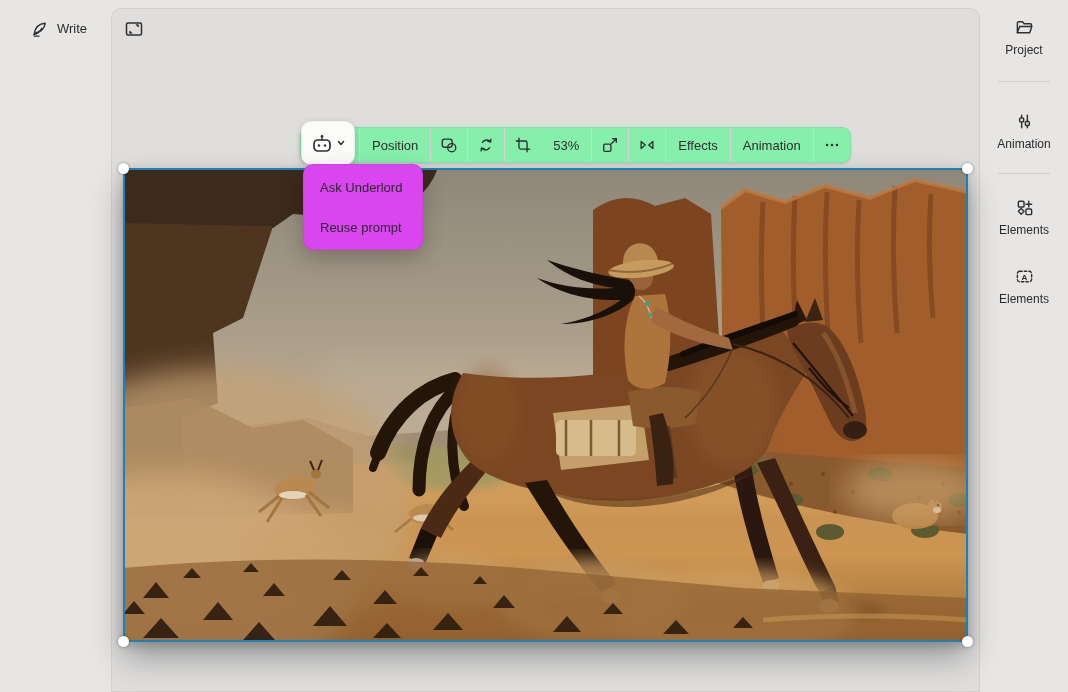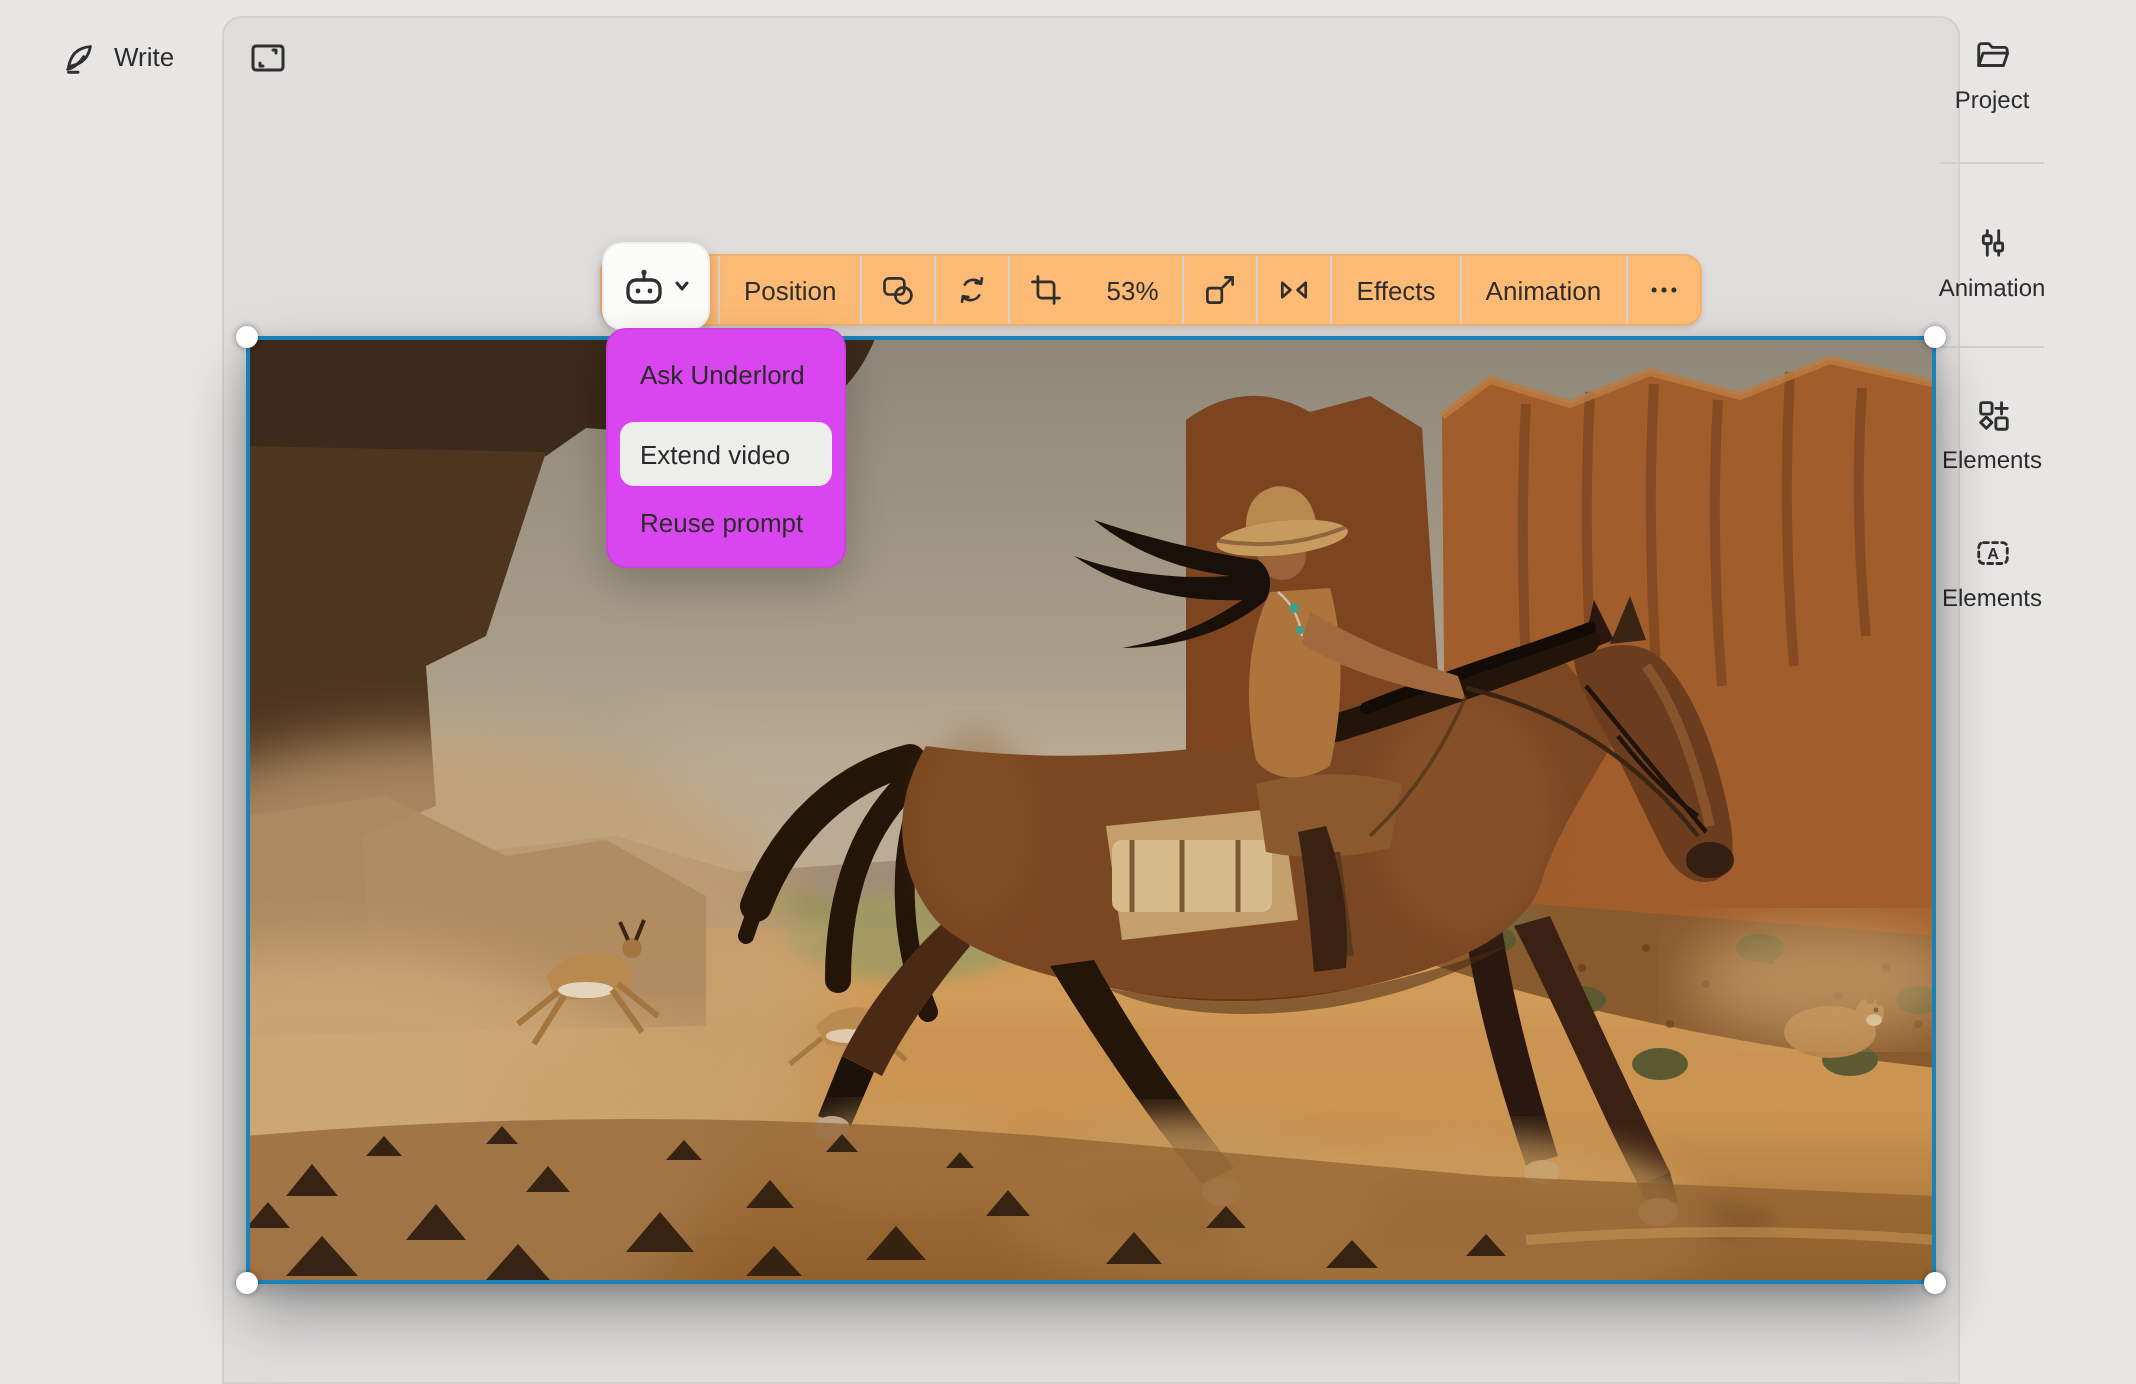--- a/index.html
+++ b/index.html
@@ -17,39 +17,39 @@
   
   .video-wrap{position:absolute;left:123px;top:168px;width:845px;height:474px;z-index:10;
     box-shadow:0 16px 30px rgba(0,0,0,.30),0 4px 10px rgba(0,0,0,.18);}
   .video-art{position:absolute;inset:0;}
   .sel-border{position:absolute;inset:0;border:2.5px solid var(--accent,#1a82b8);box-sizing:border-box;pointer-events:none;}
   .handle{position:absolute;width:11px;height:11px;border-radius:50%;background:#fff;
     box-shadow:0 0 3px rgba(0,0,0,.4);z-index:12;}
   .h-tl{left:-5px;top:-5px}.h-tr{right:-5px;top:-5px}.h-bl{left:-5px;bottom:-5px}.h-br{right:-5px;bottom:-5px}
   
   .toolbar{position:absolute;left:300px;top:127px;height:34px;display:flex;align-items:stretch;
-    background:#fdba74;border:1px solid rgba(0,0,0,.05);border-radius:9px;
+    background:#86efac;border:1px solid rgba(0,0,0,.05);border-radius:9px;
     box-shadow:0 1px 3px rgba(0,0,0,.13);padding-left:58px;z-index:30;}
   .toolbar .sep{width:1px;background:#d4d3d1;}
   .tb{display:flex;align-items:center;justify-content:center;background:none;border:none;cursor:pointer;
     font:13px "Liberation Sans",sans-serif;color:#2d2d2d;padding:0 12px;}
   .tb.ic{padding:0 9px;}
   .underlord-btn{position:absolute;left:301px;top:121px;width:54px;height:44px;border-radius:10px;
     background:#fbfbfa;border:1px solid rgba(0,0,0,.05);box-shadow:0 2px 7px rgba(0,0,0,.18);
     display:flex;align-items:center;justify-content:center;gap:3px;cursor:pointer;z-index:45;}
   
   .menu{position:absolute;left:303px;top:164px;width:106px;background:#d946ef;border-radius:10px;
     border:1px solid rgba(0,0,0,.06);box-shadow:0 8px 22px rgba(0,0,0,.22);padding:6px;z-index:50;}
   .mi{height:32px;display:flex;align-items:center;padding:0 10px;border-radius:7px;
     font:13px "Liberation Sans",sans-serif;color:#2a2a2a;cursor:pointer;white-space:nowrap;}
   .mi.hl{background:#ededeb;}
   .mi.first{margin-bottom:8px;}
   .mi+.mi{margin-top:2px;}
   
-  .sidebar{position:absolute;left:952px;top:0;width:88px;height:692px;display:flex;flex-direction:column;align-items:center;}
+  .sidebar{position:absolute;left:980px;top:0;width:88px;height:692px;display:flex;flex-direction:column;align-items:center;}
   .sb-item{display:flex;flex-direction:column;align-items:center;gap:6px;cursor:pointer;width:100%;}
   .sb-label{font-size:12px;color:#2b2b2b;}
   .sb-divider{width:52px;height:1px;background:#d2d1cf;}
   .mt18{margin-top:18px}.mt24{margin-top:24px}.mt23{margin-top:23px}.mt30{margin-top:30px}.mt22{margin-top:22px}
 </style>
 </head>
 <body>
 
 <div class="app">
   <div class="stage"></div>
@@ -341,21 +341,20 @@
       <circle class="fill" cx="8" cy="13.5" r="1.2"></circle>
         <circle class="fill" cx="14" cy="13.5" r="1.2"></circle>
     </svg>
     <svg class="icon" width="10" height="10" viewBox="0 0 10 10">
       <path d="M2.5 3.5 L5 6.5 L7.5 3.5"></path>
     </svg>
   </button>
 
   <div class="menu">
     <div class="mi first">Ask Underlord</div>
-    <div class="mi hl">Extend video</div>
     <div class="mi">Reuse prompt</div>
   </div>
 
   <div class="sidebar">
     <div class="sb-item mt18">
       <svg class="icon" width="19" height="19" viewBox="0 0 20 20">
         <path d="M2.5 15.5 V5.5 A1.5 1.5 0 0 1 4 4 h3.8 l1.8 2 h6.4 a1.5 1.5 0 0 1 1.5 1.5 v1"></path>
         <path d="M2.5 15.5 L4.8 9 h12.9 l-2.2 6.5 Z"></path>
       </svg>
       <span class="sb-label">Project</span>

